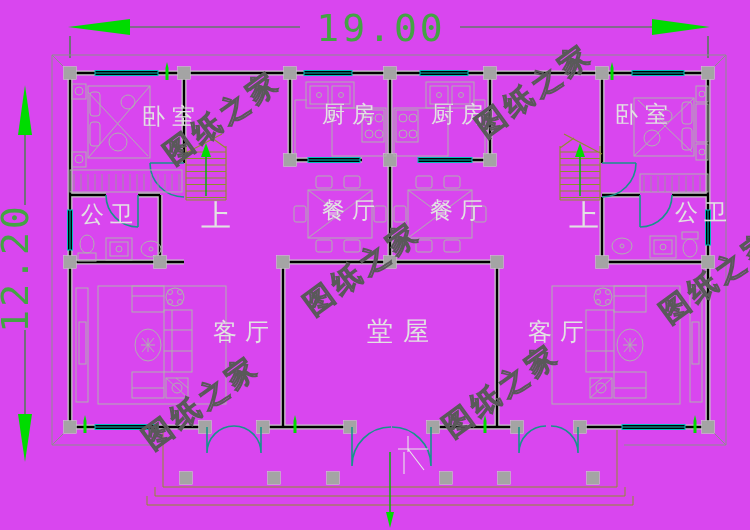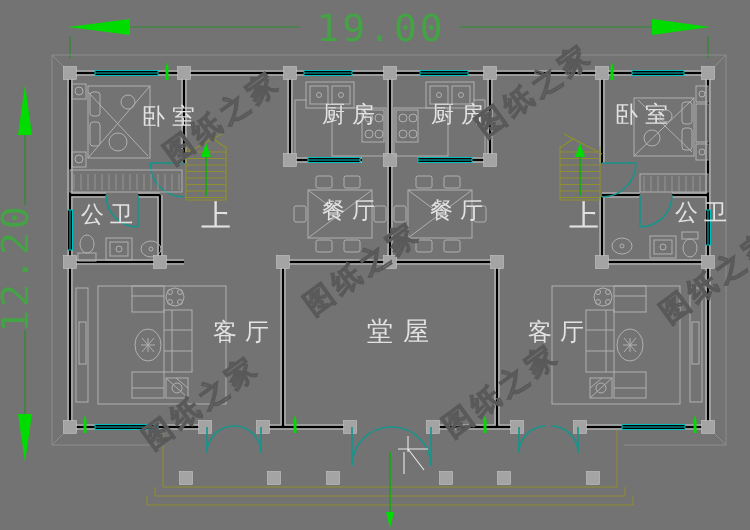--- a/index.html
+++ b/index.html
@@ -1,16 +1,16 @@
 <!DOCTYPE html>
 <html><head>
 <meta charset="utf-8">
 <style>
   html,body{margin:0;padding:0;background:#000;}
-  #stage{width:750px;height:530px;background:#737373;position:relative;overflow:hidden;}
+  #stage{width:750px;height:530px;background:#d946ef;position:relative;overflow:hidden;}
   svg{display:block;}
   .eave{stroke:#8d8d8d;stroke-width:1;fill:none;}
   .wall-o{stroke:#c9c9c9;stroke-width:5;fill:none;}
   .wall-i{stroke:#000;stroke-width:2.4;fill:none;}
   .col{fill:#a4a4a4;stroke:#d2d2d2;stroke-width:.5;}
   .win{fill:#000;stroke:#00bdbd;stroke-width:1;}
   .winl{stroke:#00bdbd;stroke-width:1;fill:none;}
   .door{stroke:#17948c;stroke-width:1.6;fill:none;}
   .dim{stroke:#2e8b2e;stroke-width:1.2;fill:none;}
   .dimarrow{fill:#00dc00;}

